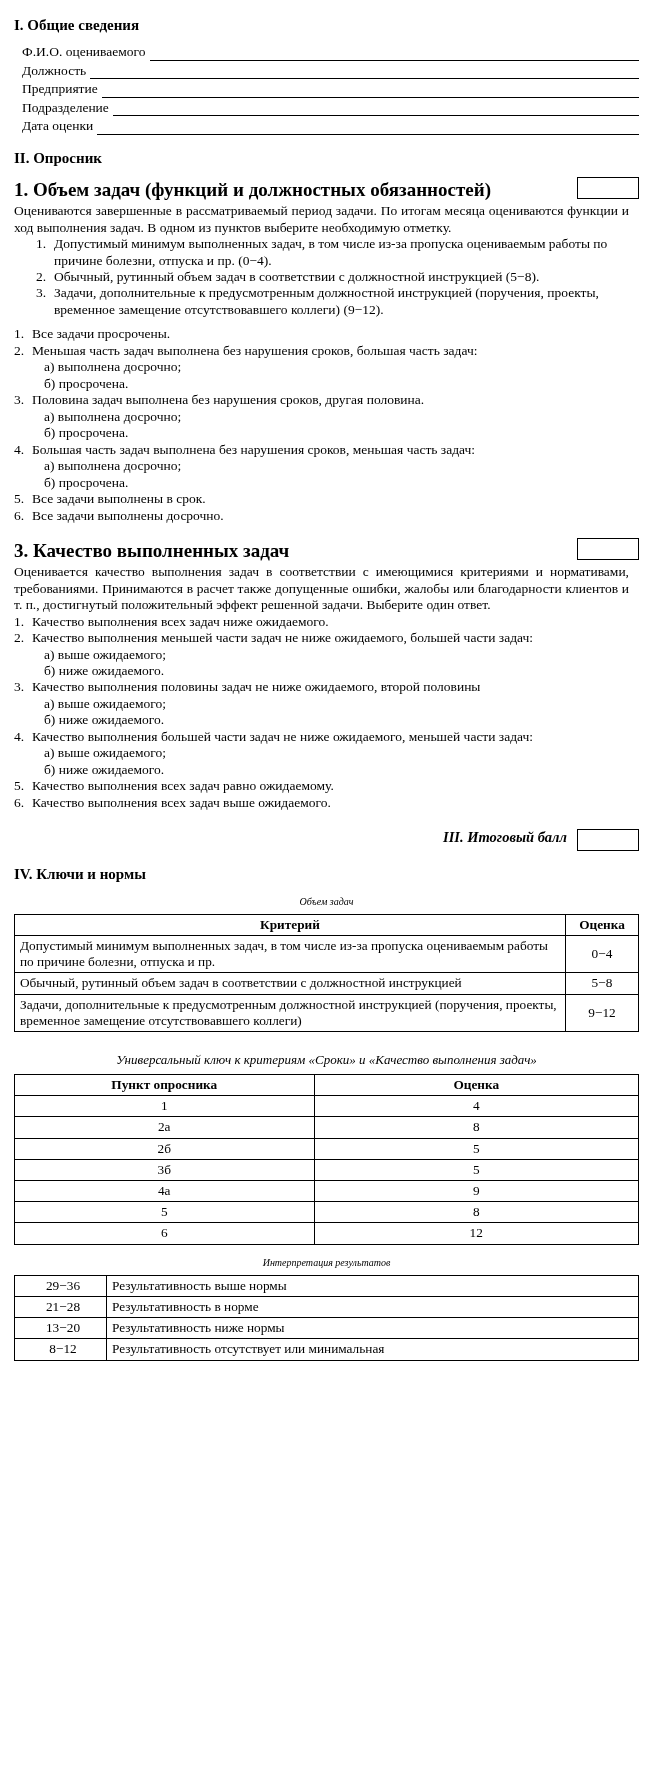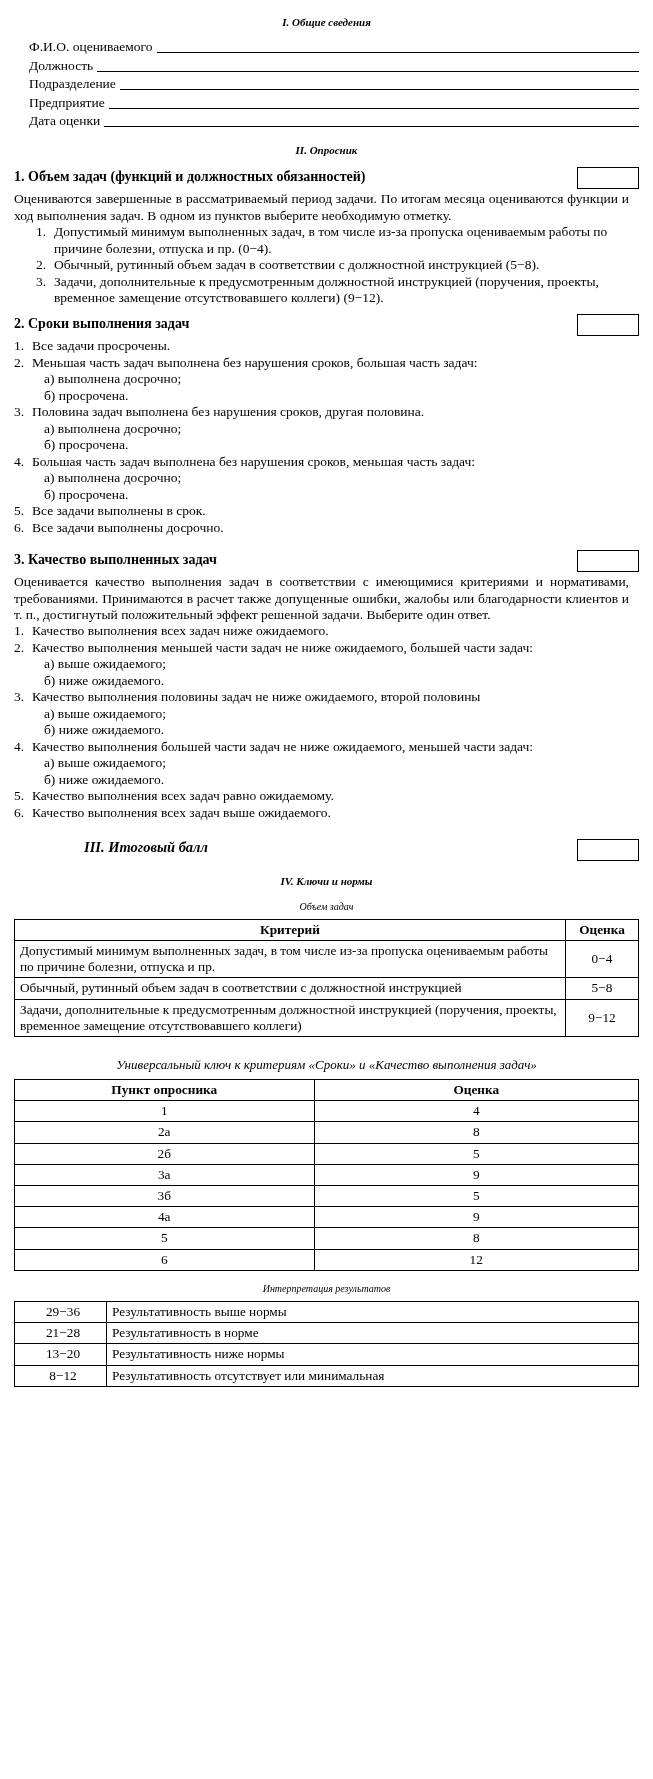--- a/index.html
+++ b/index.html
@@ -13,52 +13,51 @@
     color: #000000;
     font-size: 13.5px;
     line-height: 1.22;
   }
   .page {
     width: 653px;
     box-sizing: border-box;
     padding: 10px 14px 8px 14px;
   }
   .section-title {
-    text-align: center;
+    text-align: left;
     font-weight: bold;
-    font-style: italic;
-    font-size: 11px;
+    font-size: 15px;
     margin: 6px 0 10px 0;
   }
   .section-title.tight { margin-top: 14px; }
 
   
   .field-row {
     display: flex;
-    align-items: flex-start;
-    margin: 0 0 2px 15px;
+    align-items: flex-end;
+    margin: 0 0 2px 8px;
     white-space: nowrap;
   }
   .field-label { padding-right: 4px; }
   .field-line {
     flex: 1 1 auto;
     border-bottom: 1px solid #000;
     height: 13px;
   }
 
   
   .q-head {
     display: flex;
     align-items: flex-start;
     justify-content: space-between;
     margin: 0 0 2px 0;
   }
   .q-title {
     font-weight: bold;
-    font-size: 14px;
+    font-size: 19px;
     padding-top: 1px;
   }
   .answer-box {
     width: 60px;
     height: 20px;
     border: 1px solid #000;
     flex: 0 0 auto;
     margin-left: 10px;
   }
   p.body {
@@ -122,25 +121,25 @@
   <div>
     <div class="field-row">
       <span class="field-label">Ф.И.О. оцениваемого</span>
       <span class="field-line"></span>
     </div>
     <div class="field-row">
       <span class="field-label">Должность</span>
       <span class="field-line"></span>
     </div>
     <div class="field-row">
+      <span class="field-label">Предприятие</span>
+      <span class="field-line"></span>
+    </div>
+    <div class="field-row">
       <span class="field-label">Подразделение</span>
-      <span class="field-line"></span>
-    </div>
-    <div class="field-row">
-      <span class="field-label">Предприятие</span>
       <span class="field-line"></span>
     </div>
     <div class="field-row">
       <span class="field-label">Дата оценки</span>
       <span class="field-line"></span>
     </div>
   </div>
 
   <div class="section-title tight">II.  Опросник</div>
 
@@ -159,24 +158,20 @@
       <span class="txt">Обычный, рутинный объем задач в соответствии с должностной инструкцией (5−8).</span>
     </div>
     <div class="item" style="padding-left:22px">
       <span class="num">3.</span>
       <span class="txt">Задачи, дополнительные к предусмотренным должностной инструкцией (поручения, проекты, временное замещение отсутствовавшего коллеги) (9−12).</span>
     </div>
   </div>
 
   <div class="spacer-sm"></div>
 
-  <div class="q-head">
-    <div class="q-title">2. Сроки выполнения задач</div>
-    <div class="answer-box"></div>
-  </div>
   <div>
     <div class="item">
       <span class="num">1.</span>
       <span class="txt">Все задачи просрочены.</span>
     </div>
     <div class="item">
       <span class="num">2.</span>
       <span class="txt">Меньшая часть задач выполнена без нарушения сроков, большая часть задач:</span>
     </div>
     <div class="sub"><span>а)  выполнена досрочно;</span></div>
@@ -238,21 +233,21 @@
       <span class="txt">Качество выполнения всех задач равно ожидаемому.</span>
     </div>
     <div class="item">
       <span class="num">6.</span>
       <span class="txt">Качество выполнения всех задач выше ожидаемого.</span>
     </div>
   </div>
 
   <div class="spacer-lg"></div>
   <div class="q-head">
-    <div style="flex:1 1 auto; text-align:left; font-weight:bold; font-style:italic; font-size:14.5px; padding-left:70px;">III. Итоговый балл</div>
+    <div style="flex:1 1 auto; text-align:right; font-weight:bold; font-style:italic; font-size:14.5px; padding-left:70px;">III. Итоговый балл</div>
     <div class="answer-box"></div>
   </div>
 
   <div class="section-title tight">IV. Ключи и нормы</div>
 
   <div class="sub-title">Объем задач</div>
   <table class="bordered">
     <thead>
       <tr>
         <th>Критерий</th>
@@ -290,24 +285,20 @@
       </tr>
       <tr>
         <td class="pt">2а</td>
         <td class="c">8</td>
       </tr>
       <tr>
         <td class="pt">2б</td>
         <td class="c">5</td>
       </tr>
       <tr>
-        <td class="pt">3а</td>
-        <td class="c">9</td>
-      </tr>
-      <tr>
         <td class="pt">3б</td>
         <td class="c">5</td>
       </tr>
       <tr>
         <td class="pt">4а</td>
         <td class="c">9</td>
       </tr>
       <tr>
         <td class="pt">5</td>
         <td class="c">8</td>

